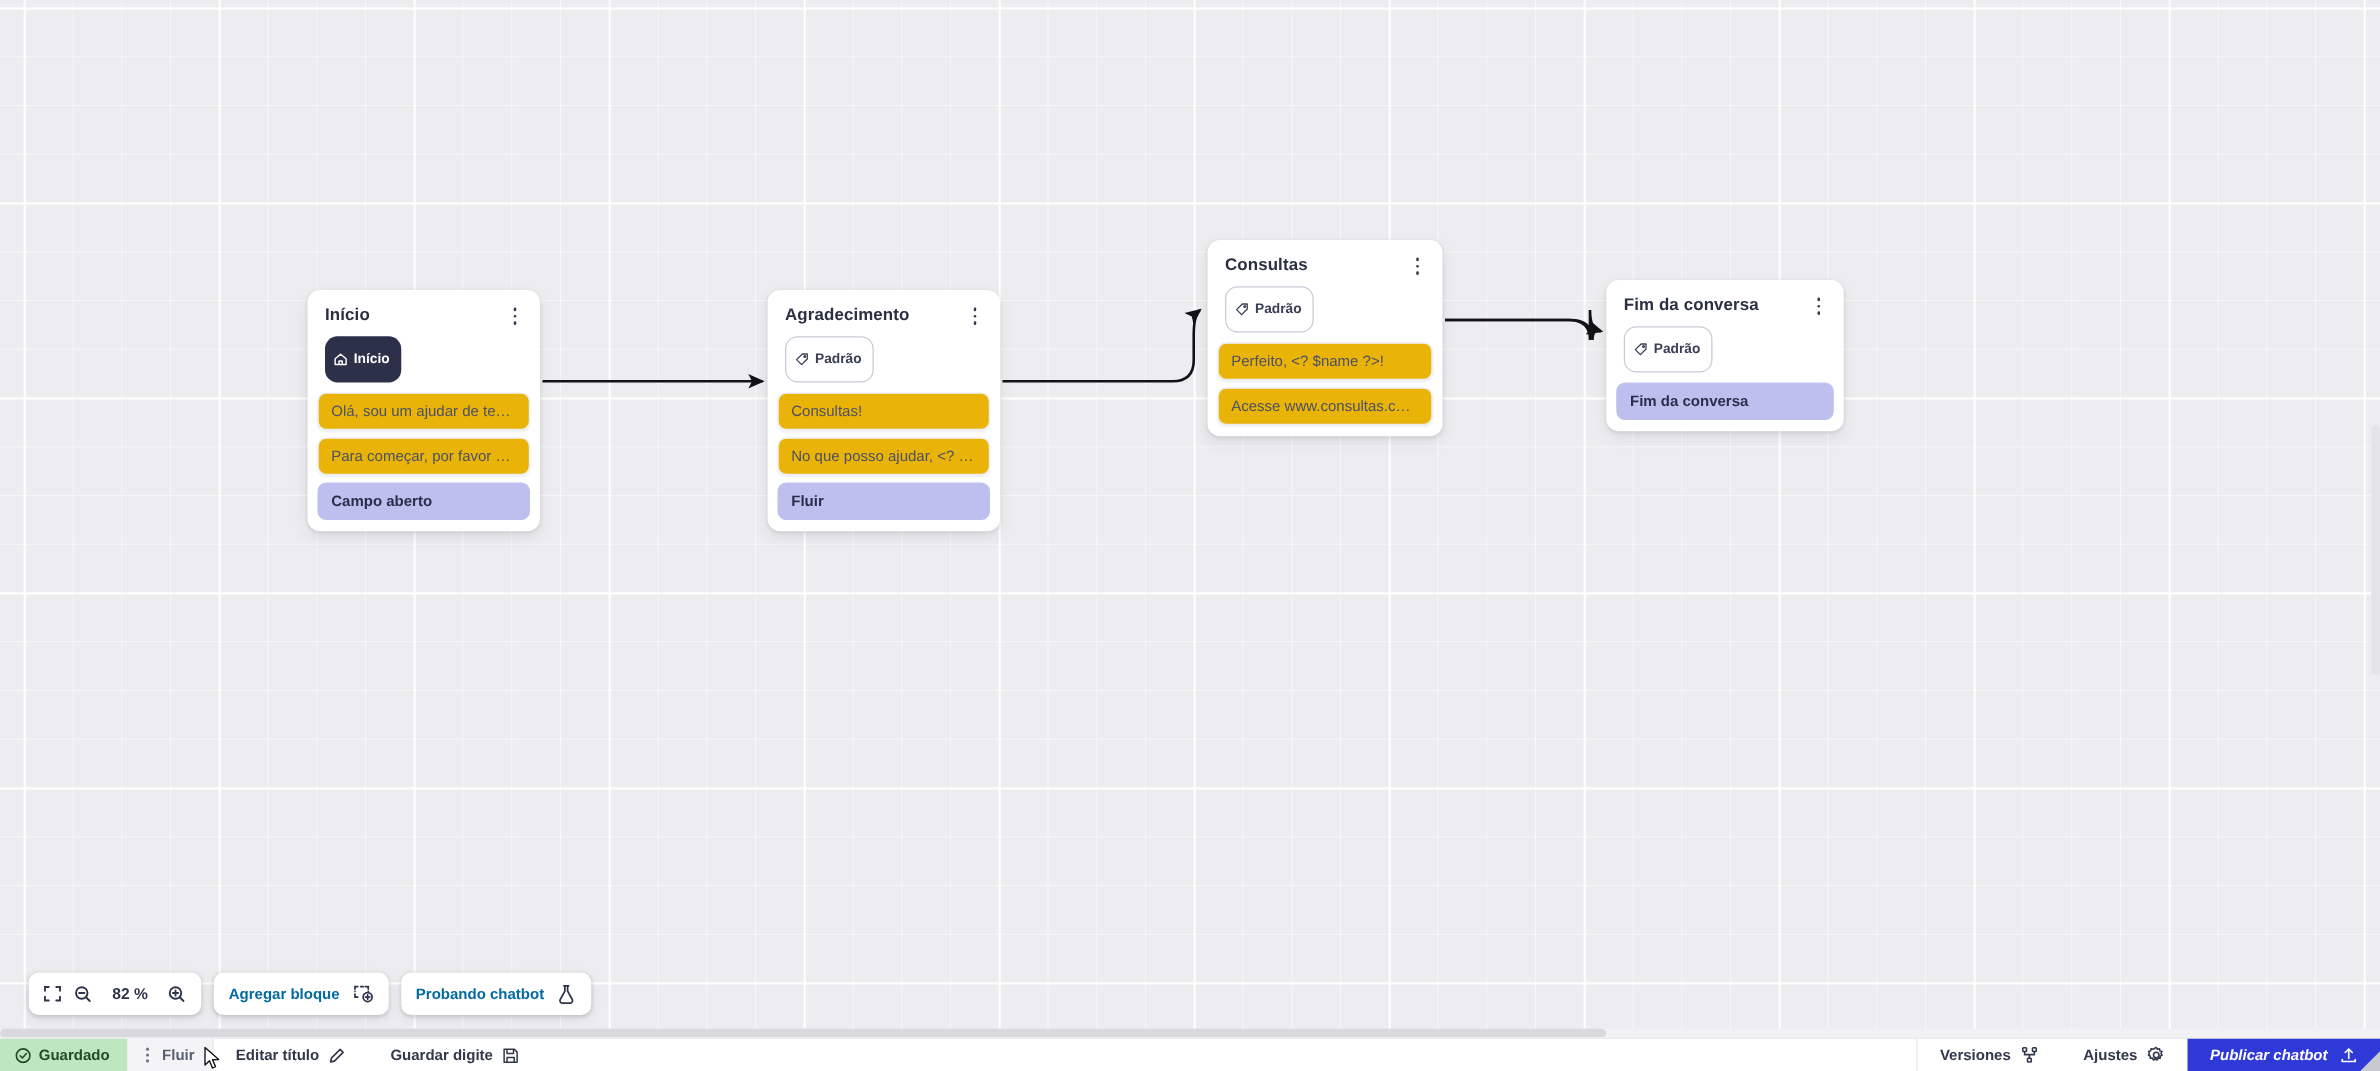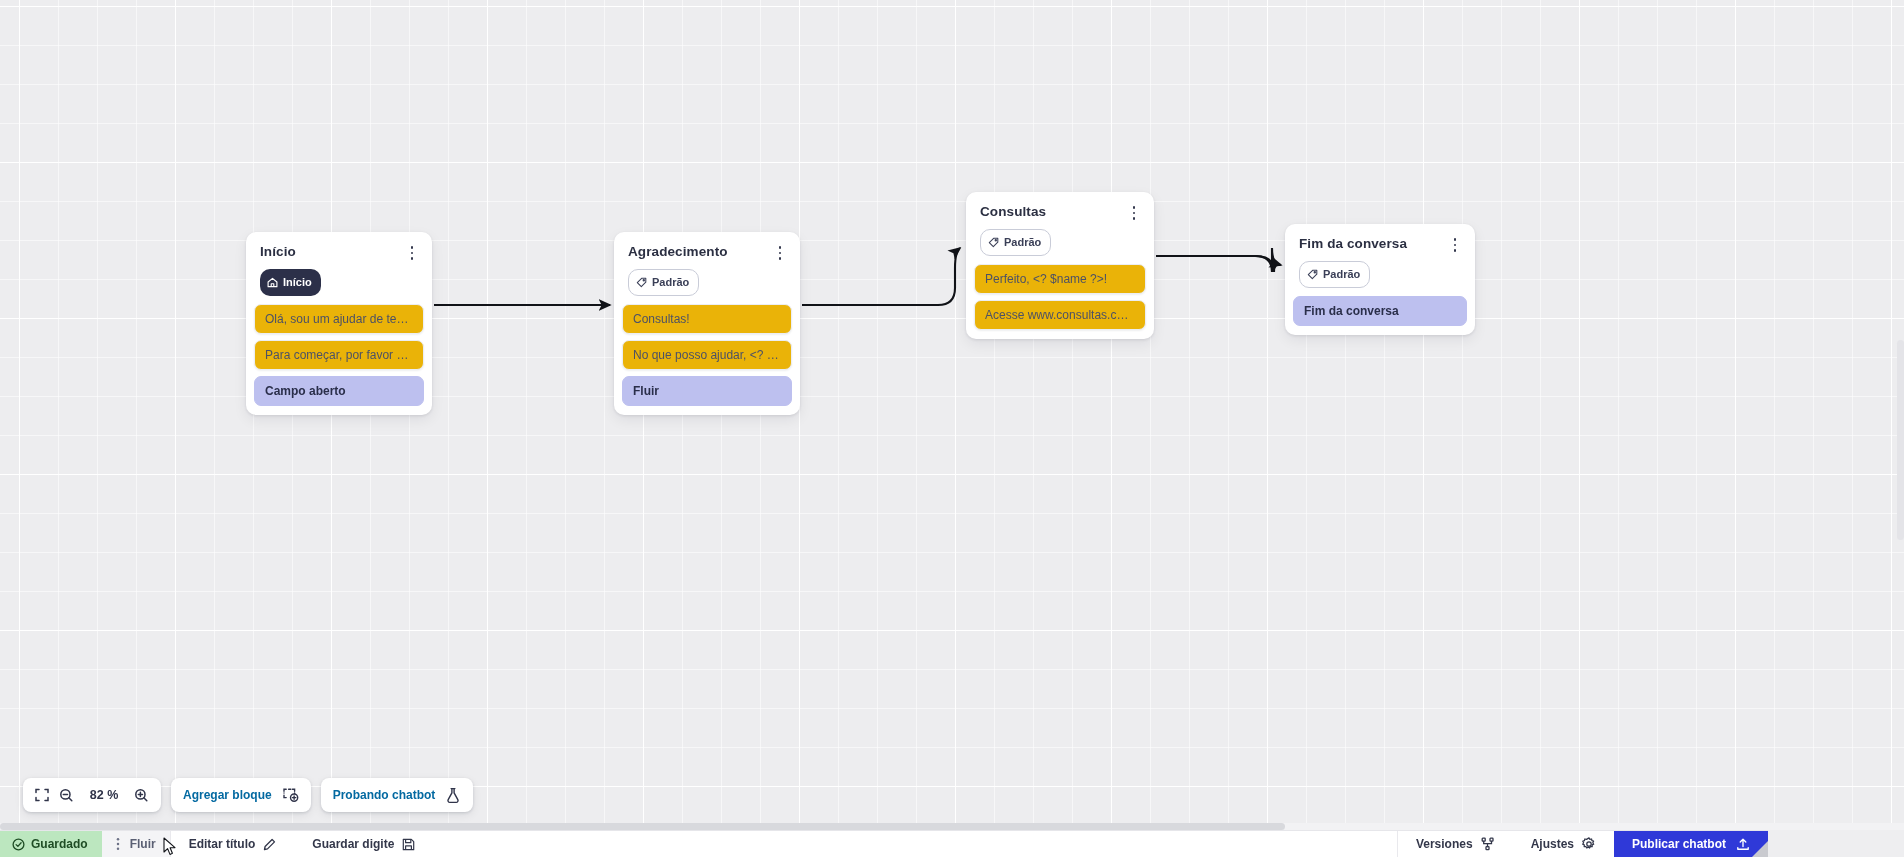--- a/index.html
+++ b/index.html
@@ -38,21 +38,21 @@
   }
   .node-head { display: flex; align-items: flex-start; justify-content: space-between; padding: 4px 4px 0 6px; }
   .node-title { font-size: 13.5px; font-weight: 700; color: #2b2f42; letter-spacing: .1px; line-height: 15px; }
   .kebab { width: 16px; height: 18px; display: flex; flex-direction: column; align-items: center;
            justify-content: space-between; padding: 2px 0; cursor: pointer; flex: none; }
   .kebab i { display: block; width: 2.6px; height: 2.6px; border-radius: 50%; background: #33374d; }
 
   .badge-row { padding: 7px 0 8px 6px; }
   .badge {
     display: inline-flex; align-items: center; gap: 5px;
-    height: 27px; padding: 0 9px 0 7px; border-radius: 10px;
+    height: 37px; padding: 0 9px 0 7px; border-radius: 10px;
     font-size: 11px; font-weight: 700; line-height: 1;
   }
   .badge.start { background: #2c3049; color: #ffffff; }
   .badge.default { background: #ffffff; color: #3a3f57; border: 1px solid #c9ccd8; }
   .badge svg { display: block; }
 
   .msg {
     background: #eab308;
     border-radius: 7px;
     border: 1px solid #eceef3;
@@ -83,42 +83,42 @@
   
   #hscroll { position: absolute; left: 0; bottom: 27px; width: 1904px; height: 7px; background: #f2f2f4; }
   #hscroll .thumb { position: absolute; left: 0; top: 0; height: 7px; width: 1285px;
                     background: #d8d9dd; border-radius: 4px; cursor: pointer; }
   #vscroll { position: absolute; right: 0; top: 0; width: 7px; height: 830px; background: transparent; }
   #vscroll .thumb { position: absolute; right: 0; top: 340px; width: 7px; height: 200px;
                     background: #e4e4e8; border-radius: 4px; cursor: pointer; }
 
   
   #bottombar {
-    position: absolute; left: 0; bottom: 0; width: 1768px; height: 27px;
+    position: absolute; left: 0; bottom: 0; width: 1904px; height: 27px;
     background: #ffffff; border-top: 1px solid #e6e6ea;
     display: flex; align-items: stretch; font-size: 12px;
   }
   .saved {
     background: #bce7bf; color: #1f4d25; display: flex; align-items: center; gap: 6px;
     padding: 0 14px 0 12px; font-weight: 700; font-size: 12px; white-space: nowrap;
   }
   .bb-tab {
     display: flex; align-items: center; gap: 10px; padding: 0 14px;
     background: #f4f4f6; color: #5a5f73; font-weight: 700; cursor: pointer;
     border-right: 1px solid #e9e9ed;
   }
   .bb-item {
     display: flex; align-items: center; gap: 8px; padding: 0 18px;
     color: #33374a; font-weight: 600; cursor: pointer; white-space: nowrap;
   }
   .spacer { flex: 1; }
   .bb-right { display: flex; align-items: stretch; border-left: 1px solid #e9e9ed; }
   .publish {
     display: flex; align-items: center; gap: 10px; padding: 0 18px;
-    background: #2f39d8; color: #fff; font-weight: 700; cursor: pointer; white-space: nowrap;
+    background: #2f39d8; color: #fff; font-weight: 700; cursor: pointer; white-space: nowrap; font-style: italic;
   }
   .corner-fold {
     position: absolute; right: 0; bottom: 0; width: 0; height: 0;
     border-left: 16px solid transparent; border-bottom: 16px solid #c9cacf;
   }
   .cursor { position: absolute; left: 163px; bottom: 0px; width: 14px; height: 20px; pointer-events: none; }
 </style>
 </head>
 <body>
 

